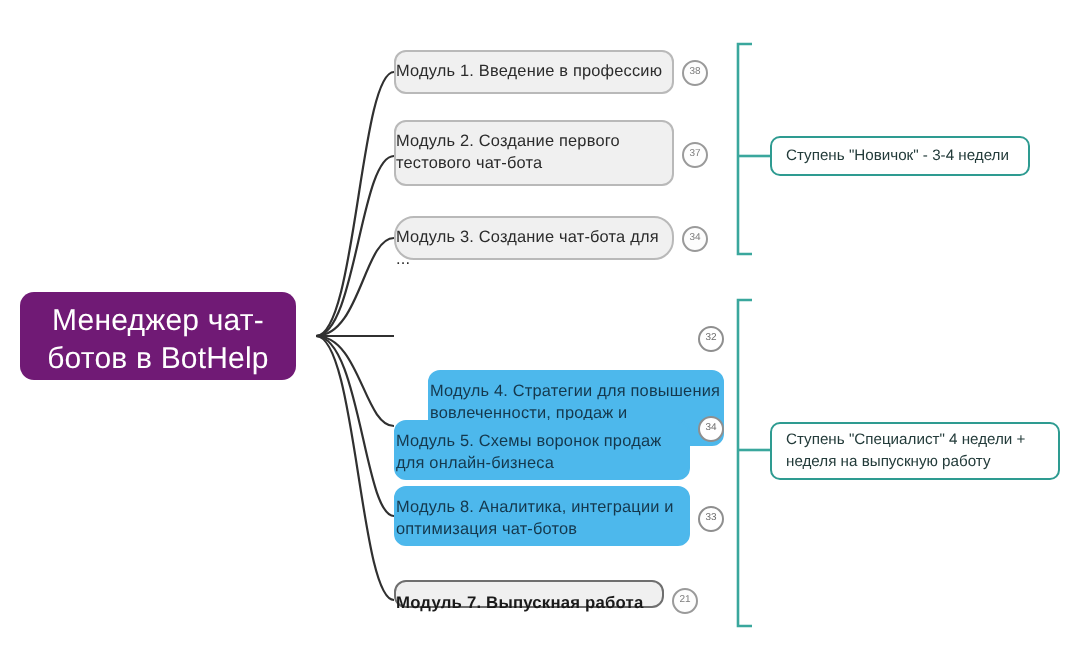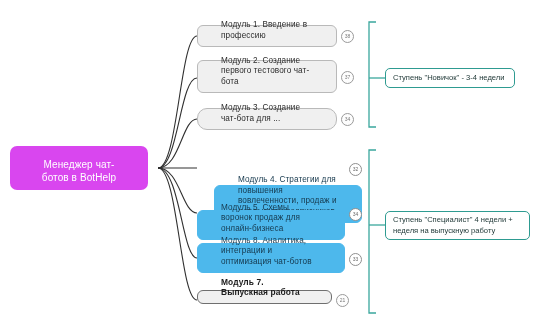--- a/index.html
+++ b/index.html
@@ -23,29 +23,29 @@
     top: 0;
     width: 542px;
     height: 336px;
     pointer-events: none;
   }
   .node {
     position: absolute;
     box-sizing: border-box;
     border-radius: 6px;
     display: flex;
-    align-items: flex-end;
-    padding: 5px 23px;
+    align-items: flex-start;
+    padding: 5px 0;
     line-height: 1.28;
     letter-spacing: 0.1px;
   }
   .root-node {
-    background: #d946ef;
+    background: #701a75;
     color: #ffffff;
-    font-size: 10px;
+    font-size: 15px;
     text-align: center;
     justify-content: center;
     border-radius: 7px;
   }
   .mod-grey {
     background: #f0f0f0;
     border: 1px solid #b9b9b9;
     color: #2b2b2b;
     font-size: 8.2px;
   }

